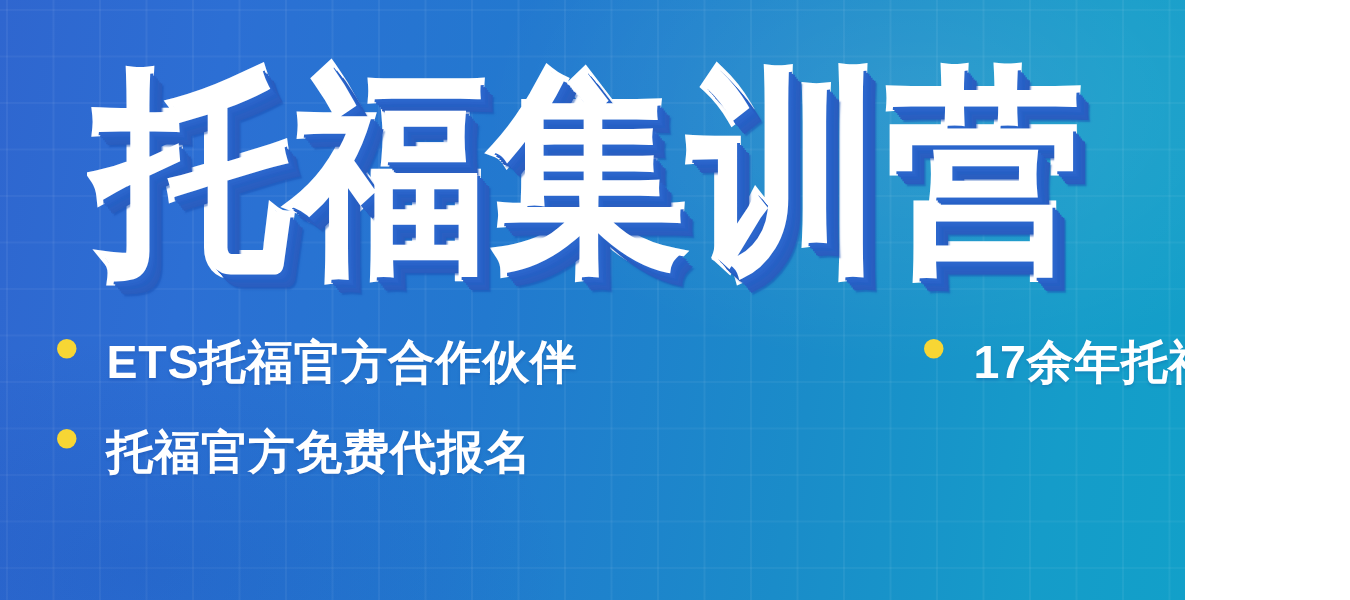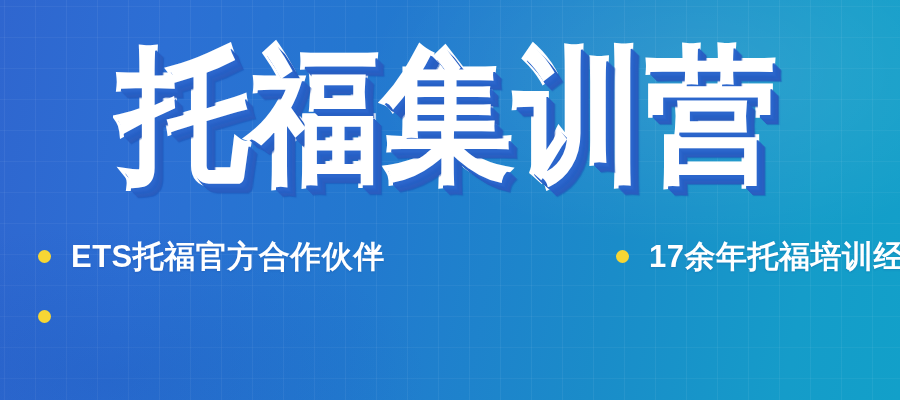--- a/index.html
+++ b/index.html
@@ -5,21 +5,21 @@
 <style>
   html, body {
     margin: 0;
     padding: 0;
     background: #ffffff;
   }
   * { box-sizing: border-box; }
 
   .banner {
     position: relative;
-    width: 900px;
+    width: 790px;
     height: 400px;
     overflow: hidden;
     font-family: "Liberation Sans", "DejaVu Sans", sans-serif;
     
     background: linear-gradient(100deg,
         #2f66cf 0%,
         #2c6fd4 18%,
         #2279cf 42%,
         #1a8cc9 68%,
         #159cc9 88%,
@@ -90,21 +90,20 @@
     top: 226px;
     height: 120px;
     display: grid;
     grid-template-columns: 500px 400px;
     grid-template-rows: 1fr 1fr;
     column-gap: 0;
     row-gap: 0;
   }
   .feature {
     display: flex;
-    align-items: center;
   }
   .feature.col-left  { padding-left: 38px; }
   .feature.col-right { padding-left: 116px; }
 
   .dot {
     flex: 0 0 auto;
     width: 13px;
     height: 13px;
     border-radius: 50%;
     background: #f7d634;
@@ -141,17 +140,18 @@
       <span class="feature-text">ETS托福官方合作伙伴</span>
     </div>
 
     <div class="feature col-right">
       <span class="dot"></span>
       <span class="feature-text">17余年托福培训经验</span>
     </div>
 
     <div class="feature col-left">
       <span class="dot"></span>
+      <span class="feature-text">托福官方免费代报名</span>
     </div>
 
 
   </div>
 </div>
 
 </body></html>

